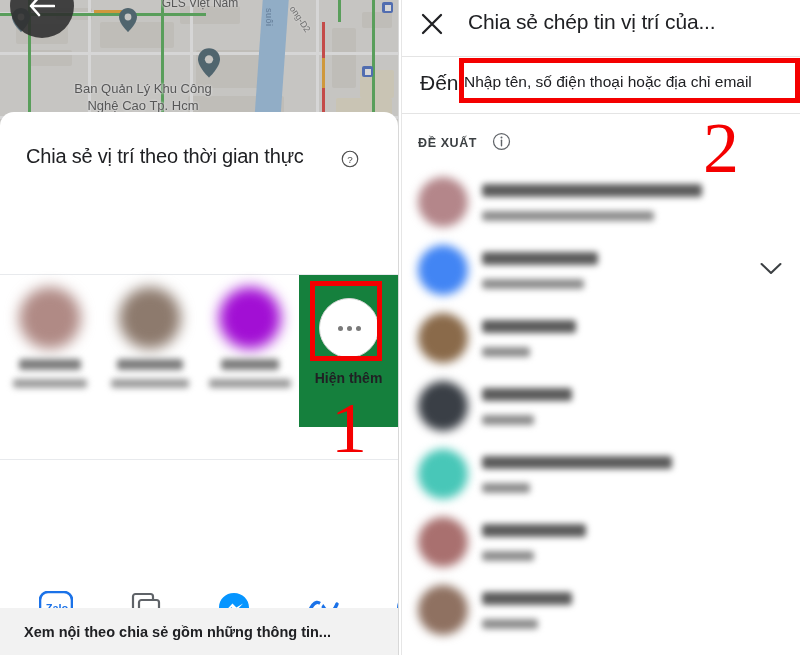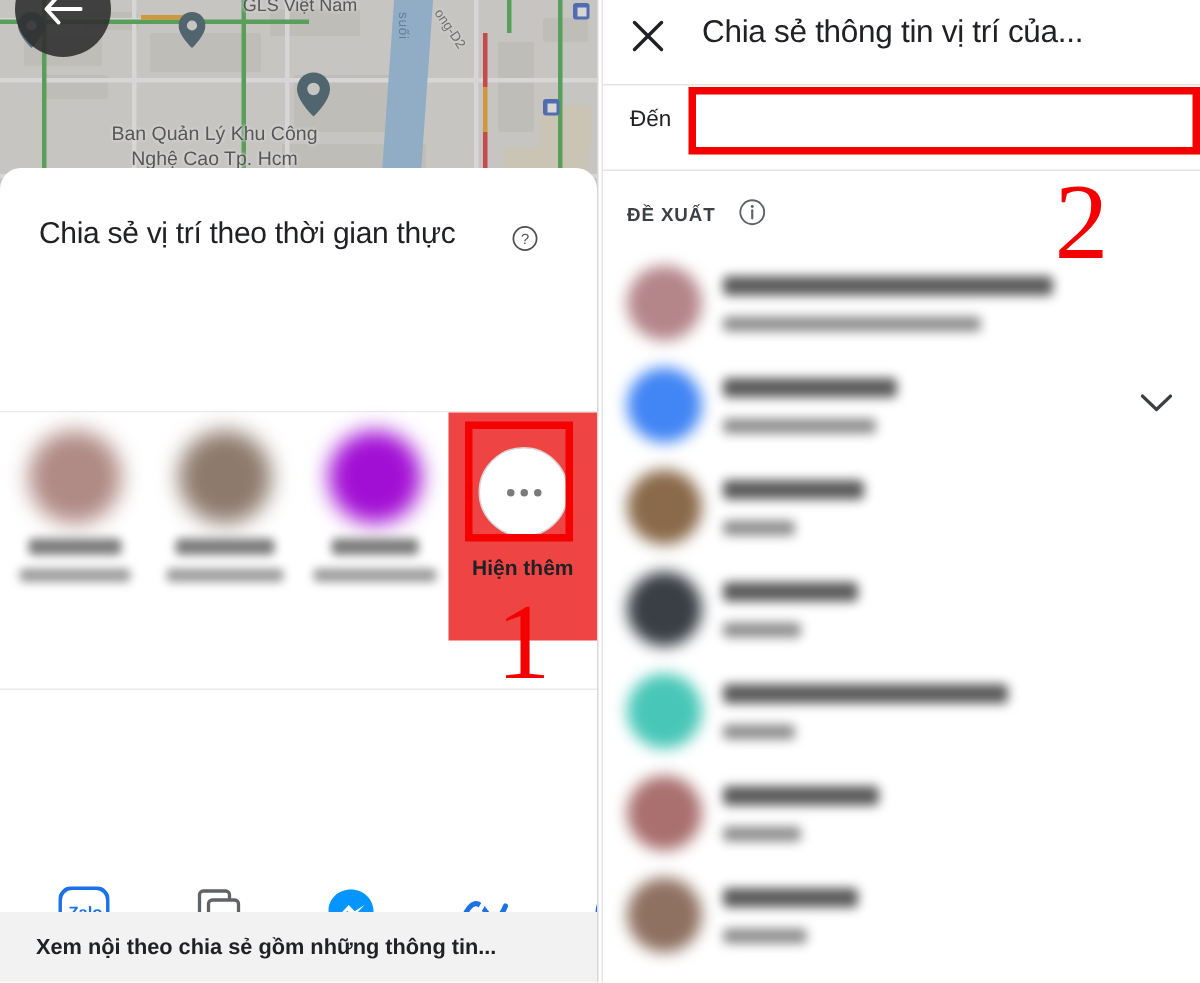--- a/index.html
+++ b/index.html
@@ -119,21 +119,21 @@
     background: #7c7c7c; filter: blur(3.2px);
     margin-left: auto; margin-right: auto;
   }
   .avatar-sub {
     margin-top: 9px; height: 9px; border-radius: 3px;
     background: #9b9b9b; filter: blur(3.2px);
     margin-left: auto; margin-right: auto;
   }
   .more-cell {
     position: absolute; left: 299px; top: 0; width: 99px; height: 152px;
-    background: #ef4444;
+    background: #15803d;
   }
   .more-circle {
     position: absolute; left: 20px; top: 23px;
     width: 58px; height: 58px; border-radius: 50%;
     border: 1px solid #d6d6d6; background: #ffffff;
     display: flex; align-items: center; justify-content: center; gap: 4px;
   }
   .dot3 { width: 5px; height: 5px; border-radius: 50%; background: #7a7a7a; }
   .more-label {
     position: absolute; left: 0; top: 95px; width: 99px; text-align: center;
@@ -175,21 +175,21 @@
   .r-header { position: absolute; left: 0; top: 0; width: 398px; height: 56px; }
   .close-btn { position: absolute; left: 18px; top: 12px; }
   .r-title {
     position: absolute; left: 66px; top: 10px;
     font-size: 21px; color: #202124; white-space: nowrap;
     letter-spacing: -0.2px;
   }
   .to-row { position: absolute; left: 0; top: 57px; width: 398px; height: 50px; }
   .to-label {
     position: absolute; left: 18px; top: 14px;
-    font-size: 15px; color: #202124; font-weight: 500;
+    font-size: 21px; color: #202124; font-weight: 500;
   }
   .to-input {
     position: absolute; left: 60px; top: 8px;
     width: 334px; height: 34px;
     border: none; outline: none; background: transparent;
     font-family: "Liberation Sans", sans-serif;
     font-size: 15.5px; color: #202124;
     padding: 0 2px;
   }
   .to-input::placeholder { color: #202124; opacity: 1; }
@@ -424,27 +424,28 @@
   <div class="panel-gap"></div>
 
   <div id="right-panel">
 
     <div class="r-header">
       <div class="close-btn">
         <svg width="24" height="24" viewBox="0 0 24 24">
           <path d="M3 3 L21 21 M21 3 L3 21" stroke="#202124" stroke-width="2.3" stroke-linecap="round"></path>
         </svg>
       </div>
-      <div class="r-title">Chia sẻ thông tin vị trí của...</div>
+      <div class="r-title">Chia sẻ chép tin vị trí của...</div>
     </div>
 
     <div class="r-divider" style="top:56px;"></div>
 
     <div class="to-row">
       <div class="to-label">Đến</div>
+      <input class="to-input" type="text" value="" placeholder="Nhập tên, số điện thoại hoặc địa chỉ email" style="">
     </div>
 
     <div class="r-divider" style="top:113px;"></div>
 
     <div class="sugg-label">ĐỀ XUẤT</div>
     <div class="sugg-info">
       <svg width="19" height="19" viewBox="0 0 20 20">
         <circle cx="10" cy="10" r="8.4" fill="none" stroke="#5f6368" stroke-width="1.3"></circle>
         <circle cx="10" cy="5.9" r="1.05" fill="#5f6368"></circle>
         <path d="M10 8.6 V14.4" stroke="#5f6368" stroke-width="1.5" stroke-linecap="round"></path>

